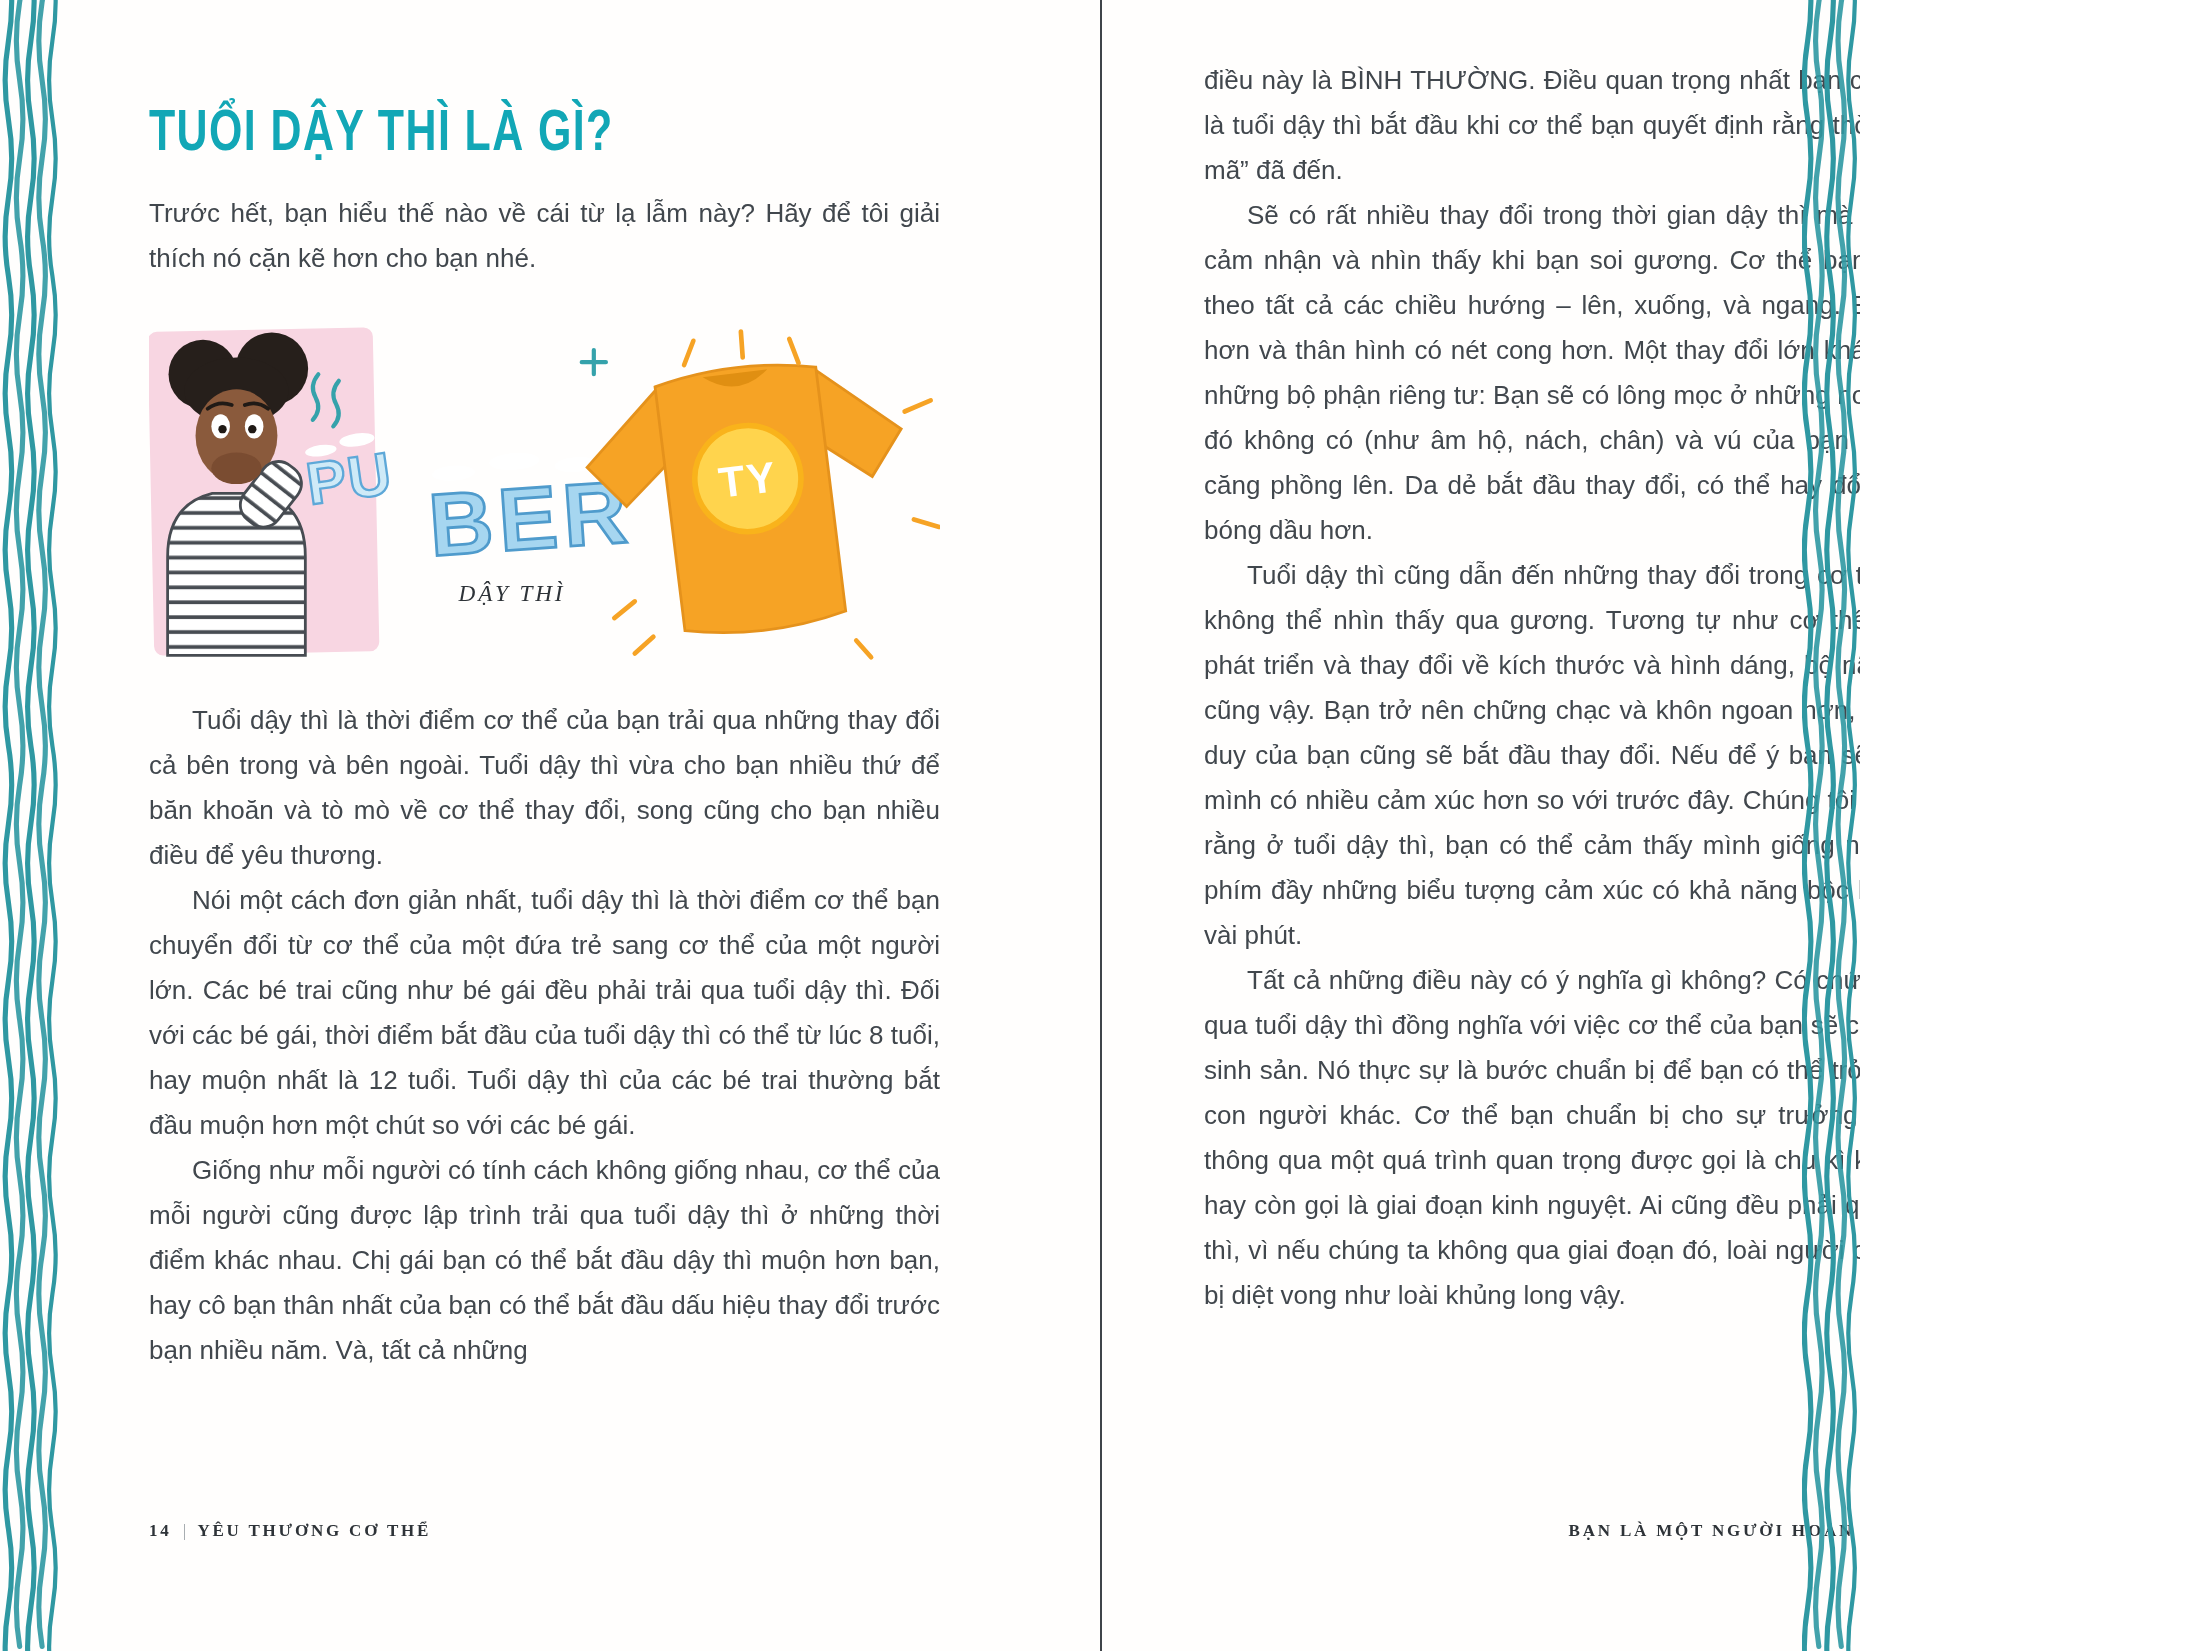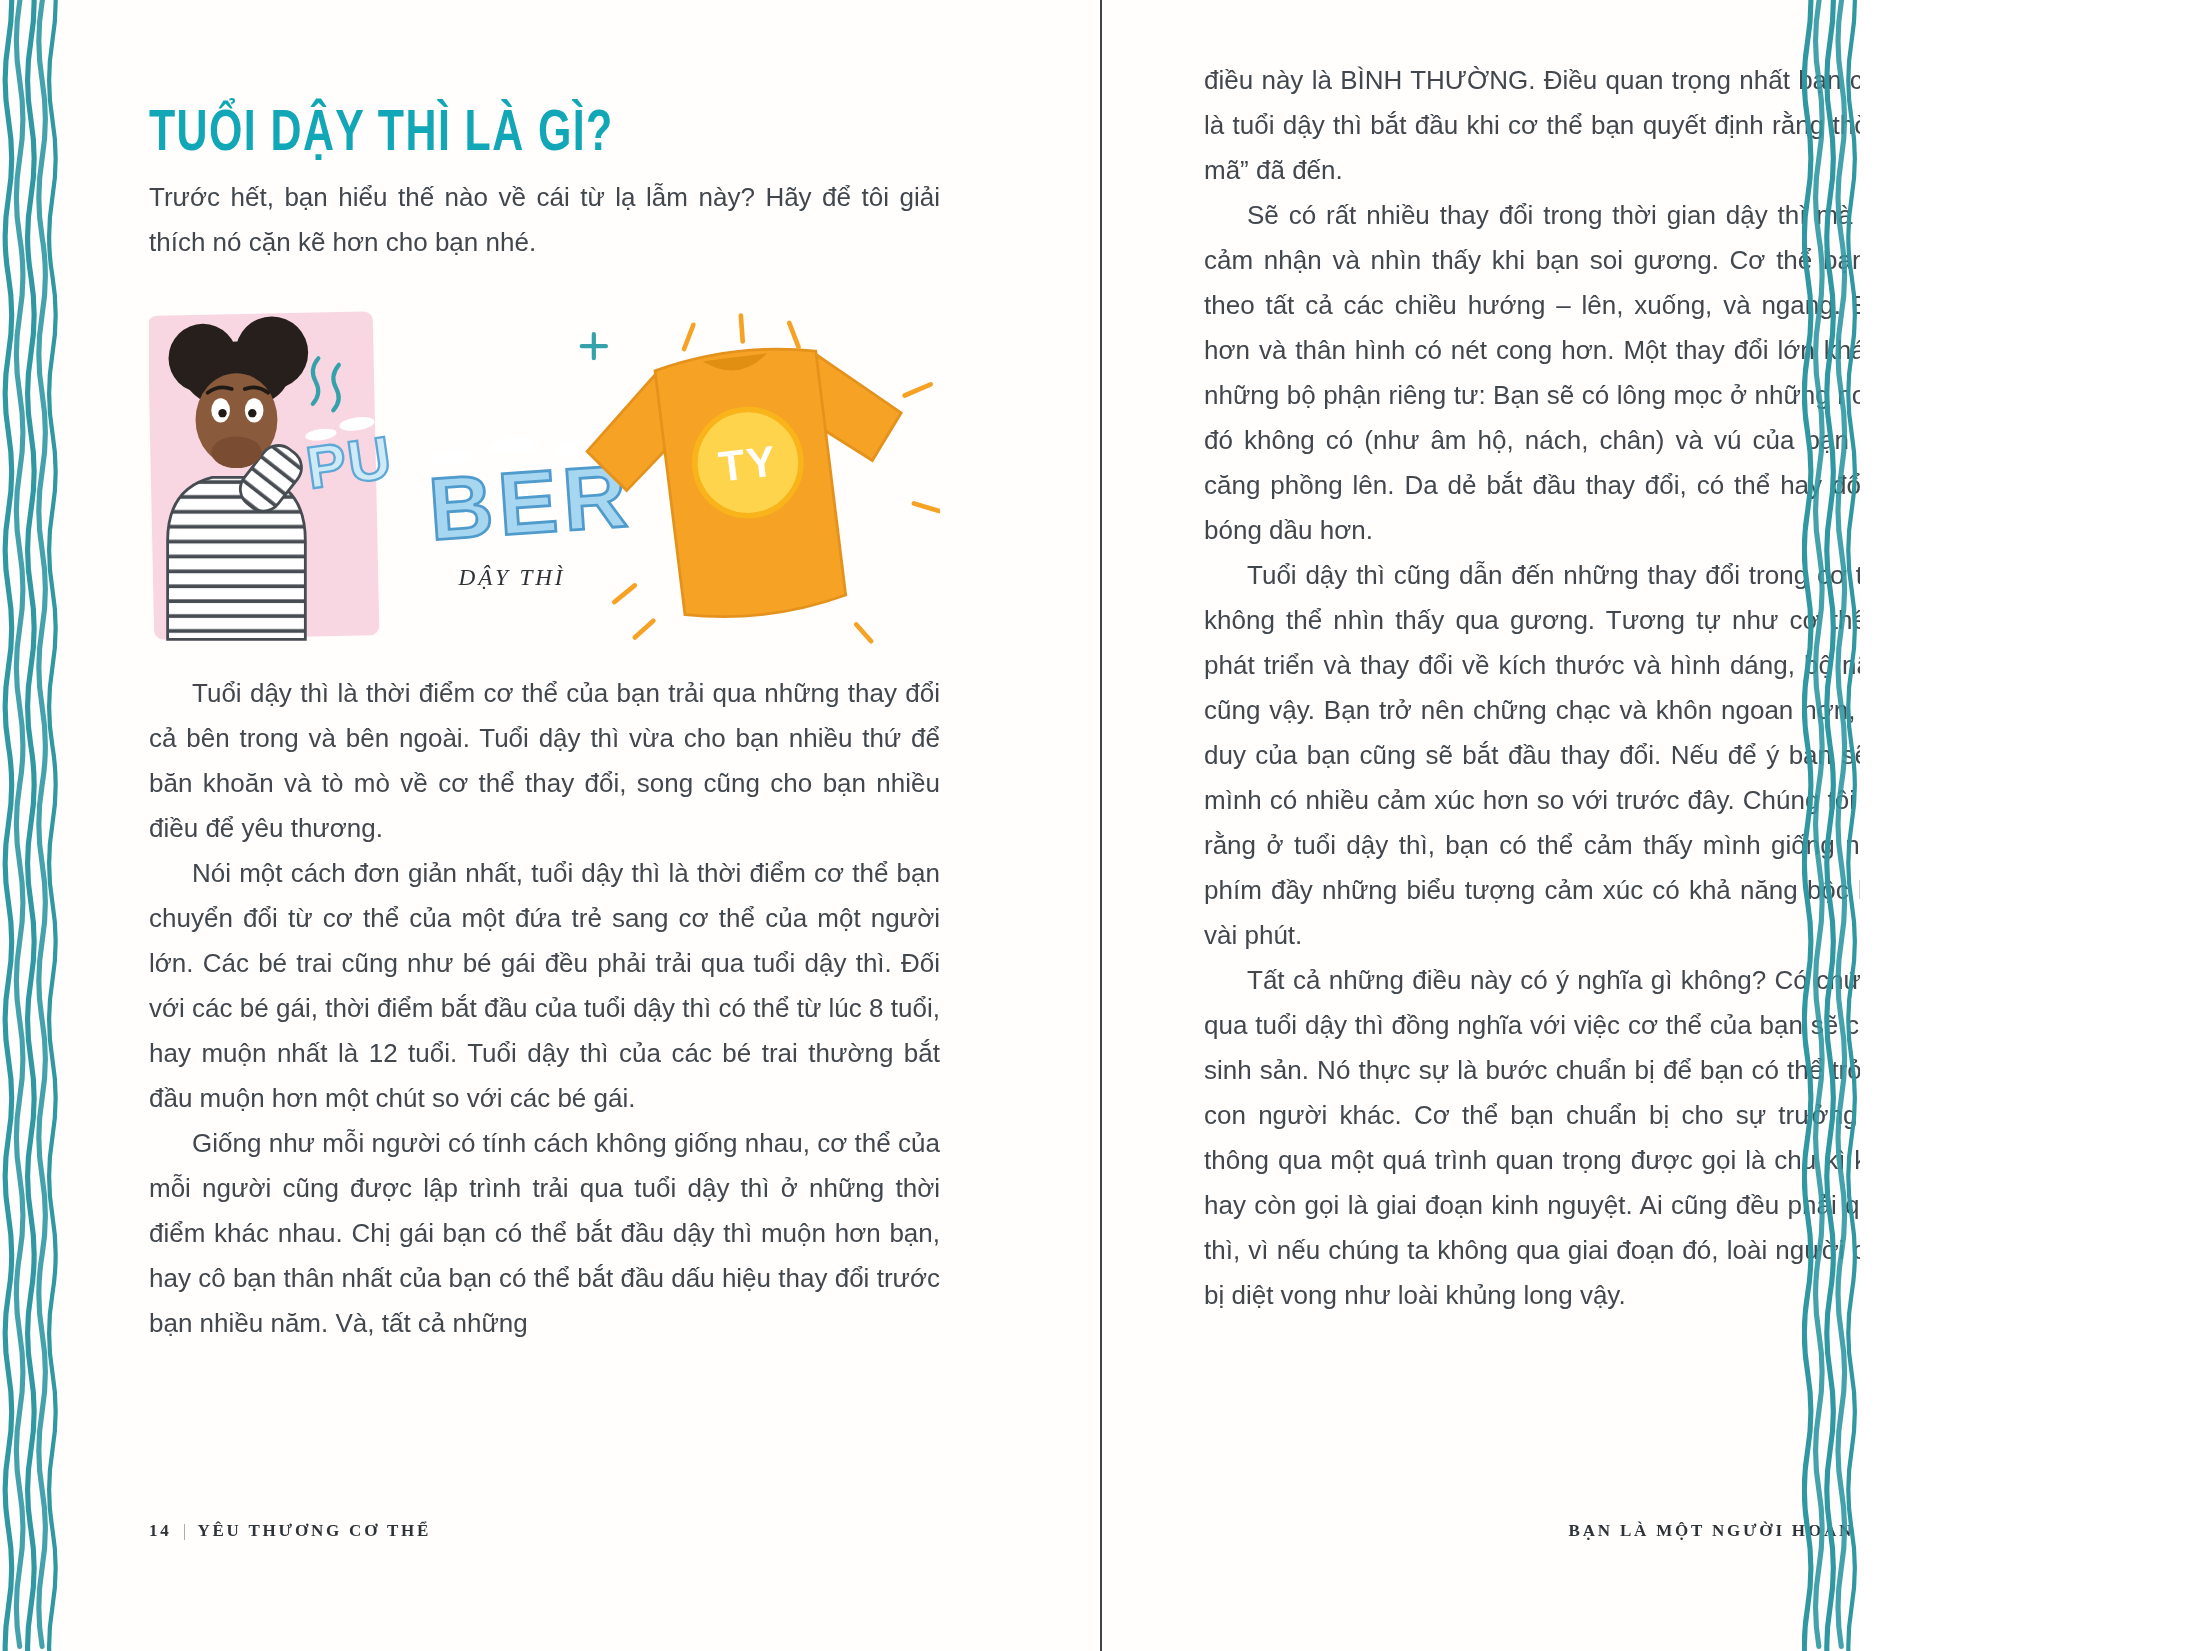--- a/index.html
+++ b/index.html
@@ -22,23 +22,23 @@
     margin-top:101px;
     font-size:58px; line-height:58px; font-weight:bold;
     color:#12a7b6; letter-spacing:1.9px; white-space:nowrap;
     display:inline-block; transform:scaleX(0.74); transform-origin:left center;
   }
   .para {
     font-size:26px; line-height:45px; color:#41474d;
     text-align:justify;
   }
   .para.indent { text-indent:43px; }
-  .intro { margin-top:16px; }
+  .intro { margin-top:32px; }
   .illustration { display:block; margin-top:41px; width:791px; height:340px; }
-  .body-text { margin-top:25px; }
+  .body-text { margin-top:36px; }
   .page-right .body-text { margin-top:58px; }
 
   .footer {
     position:absolute; top:1521px;
     font-family:"Liberation Serif", serif; font-weight:bold;
     font-size:17px; letter-spacing:2.8px; color:#2e3338; white-space:nowrap;
   }
   .footer-left { left:149px; }
   .footer-right { left:1244px; width:785px; text-align:right; }
   .footer .sep { color:#9aa0a5; font-weight:normal; padding:0 11.2px; letter-spacing:0; }

